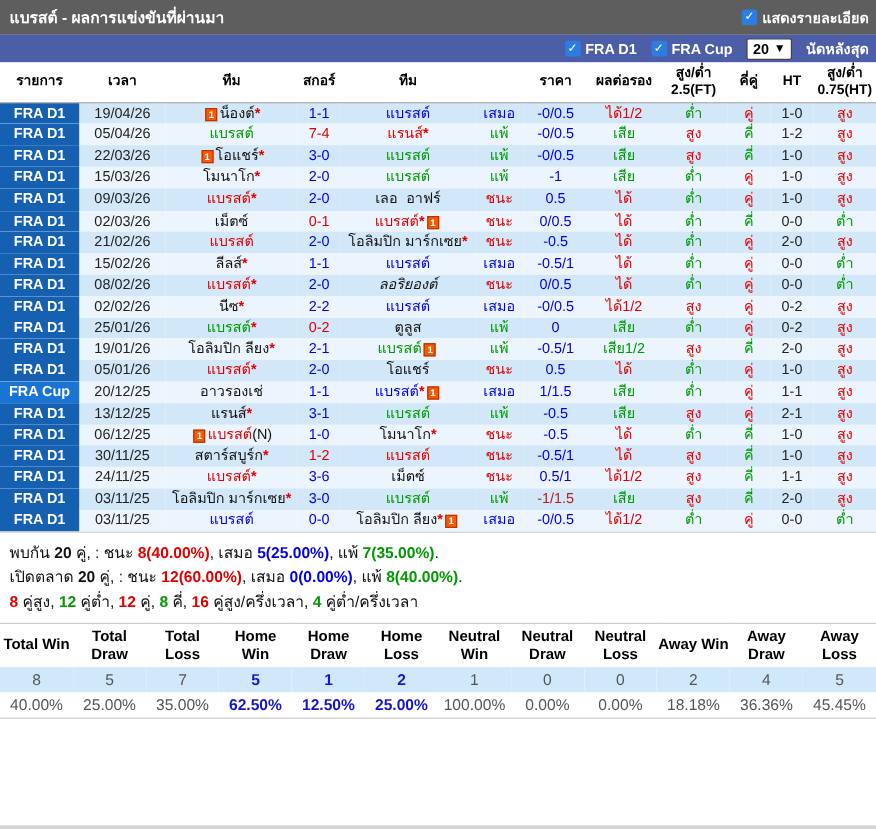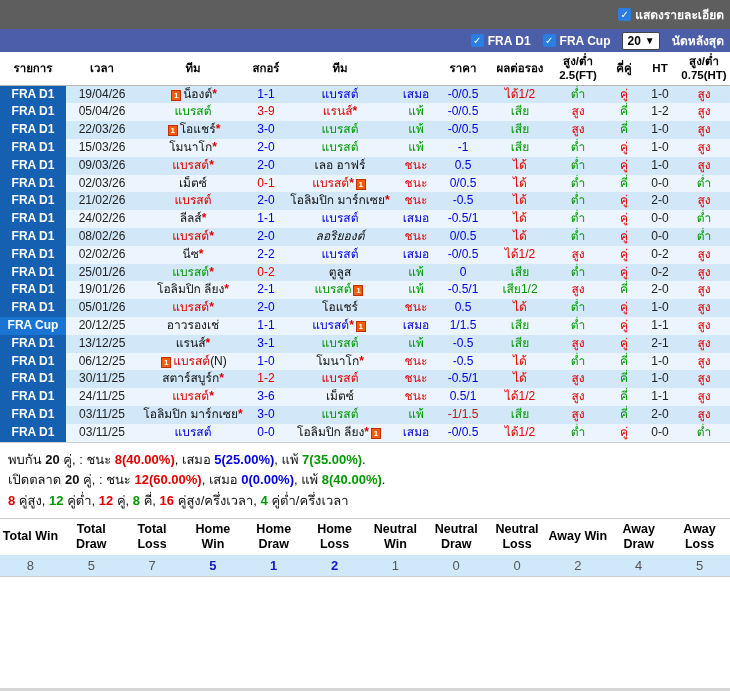--- a/index.html
+++ b/index.html
@@ -78,20 +78,21 @@
   tr.pct-row { background: #ffffff; }
   .g-total, .g-neutral, .g-away { color: var(--muted); }
   .g-home { color: var(--homeblue); font-weight: bold; }
 </style>
 </head>
 <body>
 
 <div class="page">
 
   <div class="topbar">
+    <span class="title">แบรสต์ - ผลการแข่งขันที่ผ่านมา</span>
     <label class="chk-label right-chk">
       <span class="chk">✓</span>
       <span>แสดงรายละเอียด</span>
     </label>
   </div>
 
   <div class="filterbar">
     <label class="chk-label">
       <span class="chk">✓</span>
       <span>FRA D1</span>
@@ -150,21 +151,21 @@
           <td><span style="color: rgb(224, 0, 0);">ได้1/2</span></td>
           <td><span style="color: rgb(0, 153, 0);">ต่ำ</span></td>
           <td><span style="color: rgb(224, 0, 0);">คู่</span></td>
           <td style="color: rgb(34, 34, 34);">1-0</td>
           <td><span style="color: rgb(224, 0, 0);">สูง</span></td>
         </tr>
         <tr class="even">
           <td class="league" style="background: rgb(21, 96, 176);">FRA D1</td>
           <td class="datecell">05/04/26</td>
           <td><span style="color: rgb(0, 153, 0);">แบรสต์</span></td>
-          <td><span style="color: rgb(224, 0, 0);">3-9</span></td>
+          <td><span style="color: rgb(224, 0, 0);">7-4</span></td>
           <td><span style="color: rgb(224, 0, 0);">แรนส์</span><span class="star">*</span></td>
           <td><span class="res-span" style="color: rgb(0, 153, 0);">แพ้</span></td>
           <td style="color: rgb(0, 0, 224);">-0/0.5</td>
           <td><span style="color: rgb(0, 153, 0);">เสีย</span></td>
           <td><span style="color: rgb(224, 0, 0);">สูง</span></td>
           <td><span style="color: rgb(0, 153, 0);">คี่</span></td>
           <td style="color: rgb(34, 34, 34);">1-2</td>
           <td><span style="color: rgb(224, 0, 0);">สูง</span></td>
         </tr>
         <tr class="odd">
@@ -193,21 +194,21 @@
           <td><span style="color: rgb(0, 153, 0);">ต่ำ</span></td>
           <td><span style="color: rgb(224, 0, 0);">คู่</span></td>
           <td style="color: rgb(34, 34, 34);">1-0</td>
           <td><span style="color: rgb(224, 0, 0);">สูง</span></td>
         </tr>
         <tr class="odd">
           <td class="league" style="background: rgb(21, 96, 176);">FRA D1</td>
           <td class="datecell">09/03/26</td>
           <td><span style="color: rgb(224, 0, 0);">แบรสต์</span><span class="star">*</span></td>
           <td><span style="color: rgb(0, 0, 224);">2-0</span></td>
-          <td><span style="color: rgb(17, 17, 17);">เลอ อาฟร์</span></td>
+          <td><span style="color: rgb(17, 17, 17); font-family: Liberation Mono, monospace;">เลอ อาฟร์</span></td>
           <td><span class="res-span" style="color: rgb(224, 0, 0);">ชนะ</span></td>
           <td style="color: rgb(0, 0, 224);">0.5</td>
           <td><span style="color: rgb(224, 0, 0);">ได้</span></td>
           <td><span style="color: rgb(0, 153, 0);">ต่ำ</span></td>
           <td><span style="color: rgb(224, 0, 0);">คู่</span></td>
           <td style="color: rgb(34, 34, 34);">1-0</td>
           <td><span style="color: rgb(224, 0, 0);">สูง</span></td>
         </tr>
         <tr class="even">
           <td class="league" style="background: rgb(21, 96, 176);">FRA D1</td>
@@ -232,21 +233,21 @@
           <td><span class="res-span" style="color: rgb(224, 0, 0);">ชนะ</span></td>
           <td style="color: rgb(0, 0, 224);">-0.5</td>
           <td><span style="color: rgb(224, 0, 0);">ได้</span></td>
           <td><span style="color: rgb(0, 153, 0);">ต่ำ</span></td>
           <td><span style="color: rgb(224, 0, 0);">คู่</span></td>
           <td style="color: rgb(34, 34, 34);">2-0</td>
           <td><span style="color: rgb(224, 0, 0);">สูง</span></td>
         </tr>
         <tr class="even">
           <td class="league" style="background: rgb(21, 96, 176);">FRA D1</td>
-          <td class="datecell">24/02/26</td>
+          <td class="datecell">15/02/26</td>
           <td><span style="color: rgb(17, 17, 17);">ลีลส์</span><span class="star">*</span></td>
           <td><span style="color: rgb(0, 0, 224);">1-1</span></td>
           <td><span style="color: rgb(0, 0, 224);">แบรสต์</span></td>
           <td><span class="res-span" style="color: rgb(0, 0, 224);">เสมอ</span></td>
           <td style="color: rgb(0, 0, 224);">-0.5/1</td>
           <td><span style="color: rgb(224, 0, 0);">ได้</span></td>
           <td><span style="color: rgb(0, 153, 0);">ต่ำ</span></td>
           <td><span style="color: rgb(224, 0, 0);">คู่</span></td>
           <td style="color: rgb(34, 34, 34);">0-0</td>
           <td><span style="color: rgb(0, 153, 0);">ต่ำ</span></td>
@@ -453,16 +454,30 @@
           <td class="g-home">5</td>
           <td class="g-home">1</td>
           <td class="g-home">2</td>
           <td class="g-neutral">1</td>
           <td class="g-neutral">0</td>
           <td class="g-neutral">0</td>
           <td class="g-away">2</td>
           <td class="g-away">4</td>
           <td class="g-away">5</td>
         </tr>
+      <tr id="stats-pct" class="pct-row">
+          <td class="g-total">40.00%</td>
+          <td class="g-total">25.00%</td>
+          <td class="g-total">35.00%</td>
+          <td class="g-home">62.50%</td>
+          <td class="g-home">12.50%</td>
+          <td class="g-home">25.00%</td>
+          <td class="g-neutral">100.00%</td>
+          <td class="g-neutral">0.00%</td>
+          <td class="g-neutral">0.00%</td>
+          <td class="g-away">18.18%</td>
+          <td class="g-away">36.36%</td>
+          <td class="g-away">45.45%</td>
+        </tr>
     </tbody>
   </table>
 
 </div>
 
 </body></html>

